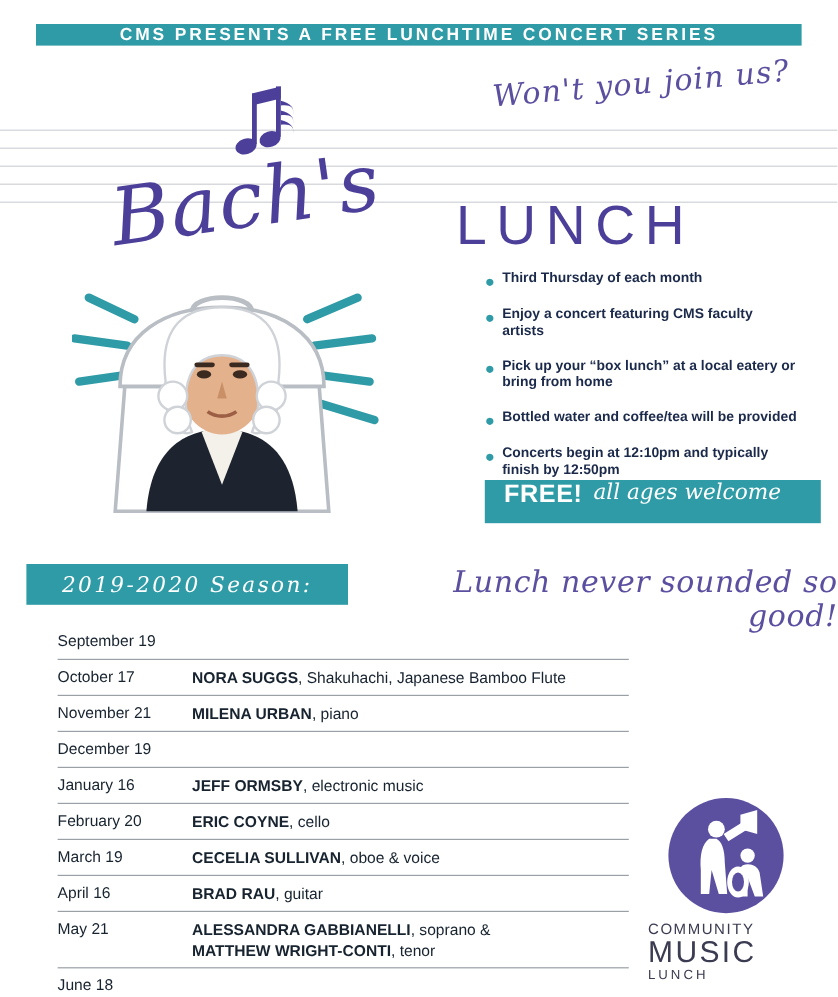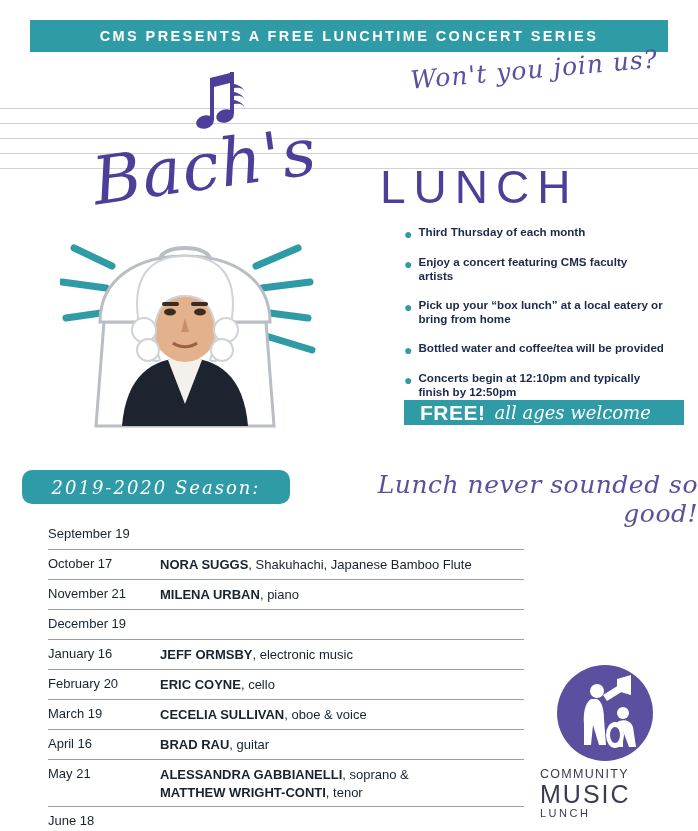--- a/index.html
+++ b/index.html
@@ -14,21 +14,21 @@
     position: relative;
     overflow: hidden;
   }
 
   
   .top-banner {
     position: absolute;
     left: 30px;
     top: 20px;
     width: 638px;
-    height: 32px;
+    height: 18px;
     background: #2f9ba6;
     display: flex;
     align-items: center;
     justify-content: center;
   }
   .top-banner-text {
     color: #ffffff;
     font-size: 14.5px;
     font-weight: bold;
     letter-spacing: 2.4px;
@@ -127,24 +127,24 @@
     font-weight: bold;
     color: #1b2a4a;
   }
 
   
   .free-banner {
     position: absolute;
     left: 404px;
     top: 400px;
     width: 280px;
-    height: 25px;
+    height: 36px;
     background: #2f9ba6;
     display: flex;
-    align-items: center;
+    align-items: flex-start;
     padding-left: 16px;
     box-sizing: border-box;
   }
   .free-word {
     color: #ffffff;
     font-size: 21px;
     font-weight: bold;
     letter-spacing: 0.5px;
   }
   .free-sub {
@@ -159,21 +159,20 @@
   .season-tag {
     position: absolute;
     left: 22px;
     top: 470px;
     width: 268px;
     height: 34px;
     background: #2f9ba6;
     display: flex;
     align-items: center;
     justify-content: center;
-    border-radius: 10px;
   }
   .season-tag-text {
     color: #ffffff;
     font-family: "DejaVu Serif", serif;
     font-style: italic;
     font-size: 18px;
     letter-spacing: 2px;
   }
   .tagline {
     position: absolute;

